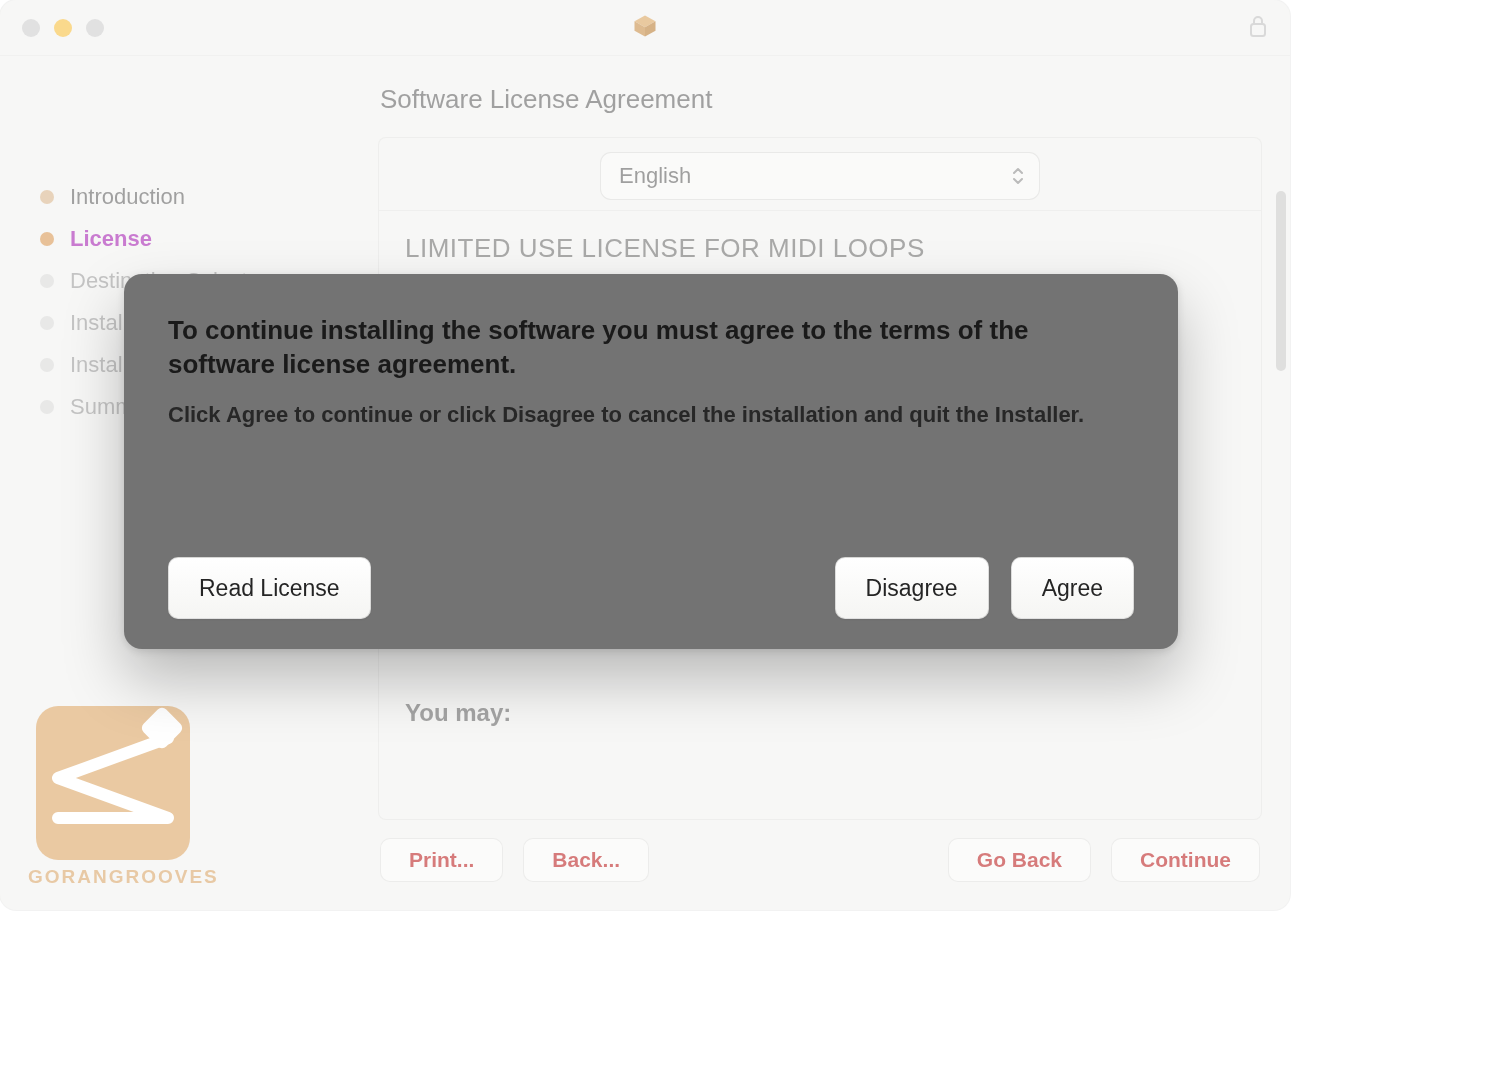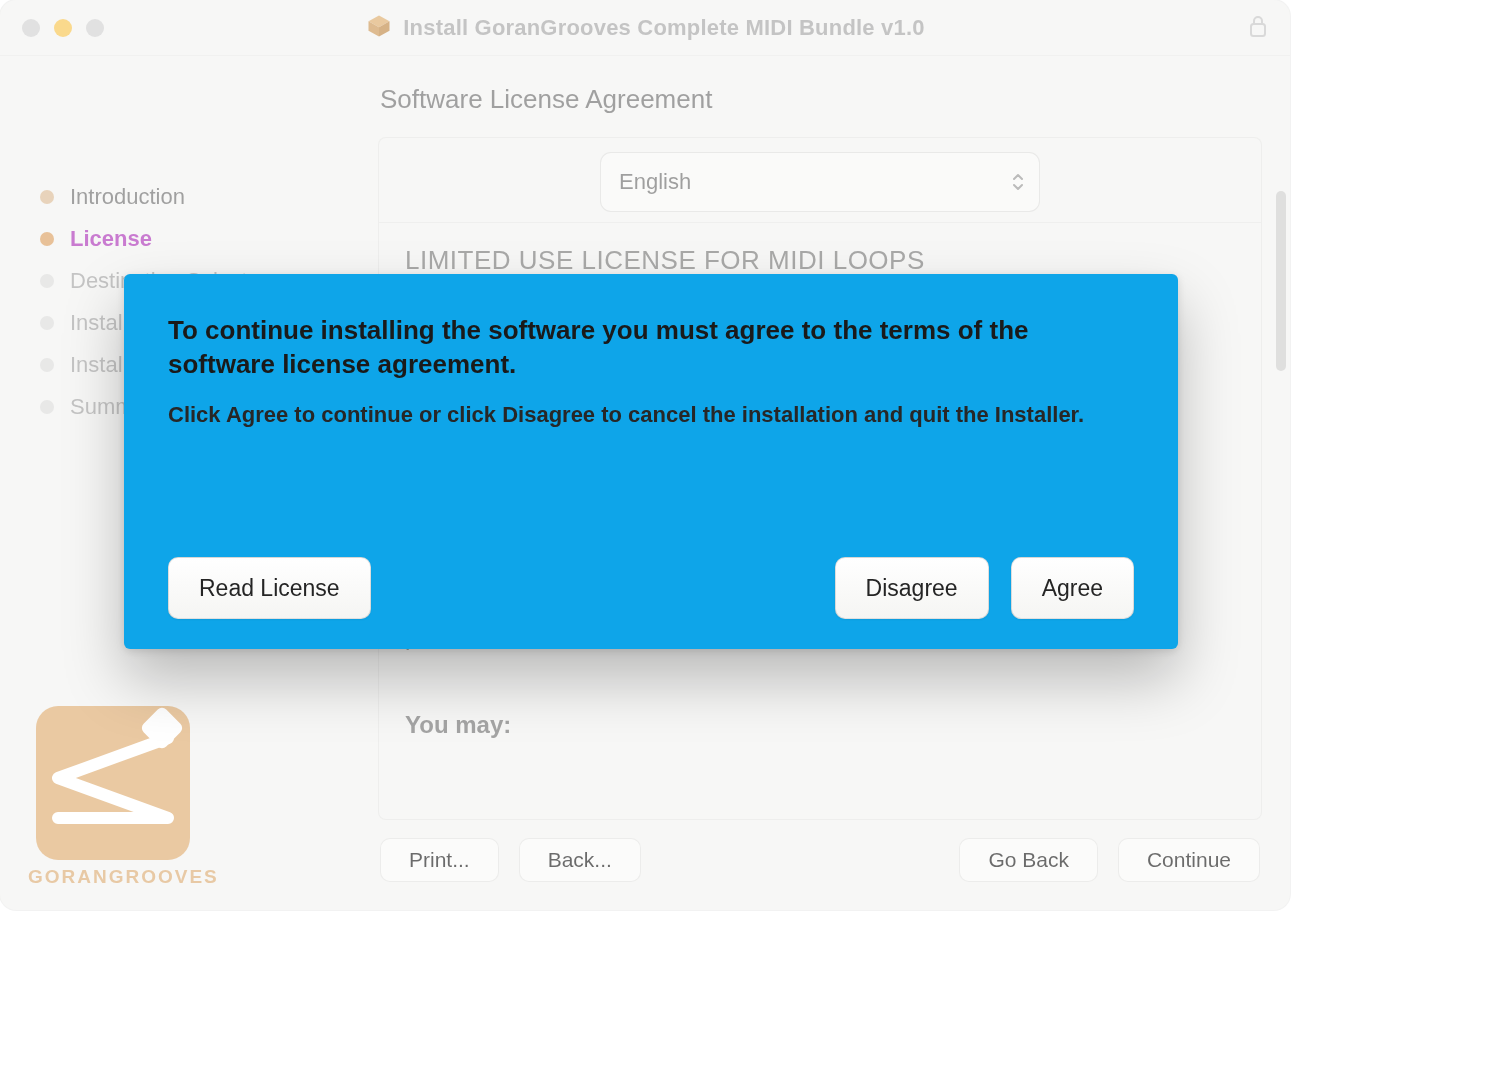--- a/index.html
+++ b/index.html
@@ -150,21 +150,21 @@
       min-height: 0;
     }
     .lang-row {
       display: flex;
       justify-content: center;
       padding: 14px 0 10px;
       border-bottom: 1px solid rgba(0,0,0,0.05);
     }
     .lang-select {
       width: 440px;
-      height: 60px;
+      height: 48px;
       border: 1px solid rgba(0,0,0,0.12);
       border-radius: 11px;
       background: #f7f7f5;
       display: flex;
       align-items: center;
       justify-content: space-between;
       padding: 0 14px 0 18px;
       font-size: 22px;
       color: #5b5b5b;
     }
@@ -211,35 +211,36 @@
       justify-content: flex-start;
     }
     .spacer { flex: 1; }
     .btn {
       height: 44px;
       padding: 0 28px;
       border: 1px solid rgba(0,0,0,0.1);
       border-radius: 10px;
       background: #f9f9f7;
       font-size: 21px;
-      color: #000000;
+      color: #b91c1c;
       display: inline-flex;
       align-items: center;
       justify-content: center;
       cursor: pointer;
+      font-weight: bold;
     }
     
     .modal {
       position: absolute;
       top: 274px;
       left: 124px;
       width: 1054px;
       height: 375px;
-      background: #0ea5e9;
-      border-radius: 6px;
+      background: #737373;
+      border-radius: 18px;
       box-shadow: 0 30px 60px rgba(0,0,0,0.25), 0 2px 8px rgba(0,0,0,0.12);
       z-index: 10;
       padding: 40px 44px 30px;
       display: flex;
       flex-direction: column;
     }
     .modal-title {
       font-size: 26px;
       font-weight: 800;
       color: #1a1a1a;
@@ -285,21 +286,20 @@
       <div class="traffic-light tl-max"></div>
     </div>
     <div class="title-center">
       <span>
         <svg width="28" height="28" viewBox="0 0 24 24" fill="none">
           <path d="M3 8 L12 3 L21 8 L12 13 Z" fill="#d9a35b"></path>
           <path d="M3 8 L12 13 L12 21 L3 16 Z" fill="#c68a40"></path>
           <path d="M21 8 L12 13 L12 21 L21 16 Z" fill="#b87a30"></path>
         </svg>
       </span>
-      <span class="title-text">Install GoranGrooves Complete MIDI Bundle v1.0</span>
     </div>
     <span class="lock-icon">
       <svg width="20" height="24" viewBox="0 0 20 24" fill="none">
         <rect x="3" y="10" width="14" height="12" rx="2.5" stroke="#bdbdbd" stroke-width="2"></rect>
         <path d="M6 10 V7 a4 4 0 0 1 8 0 V10" stroke="#bdbdbd" stroke-width="2" fill="none"></path>
       </svg>
     </span>
   </div>
 
   <div class="body">

